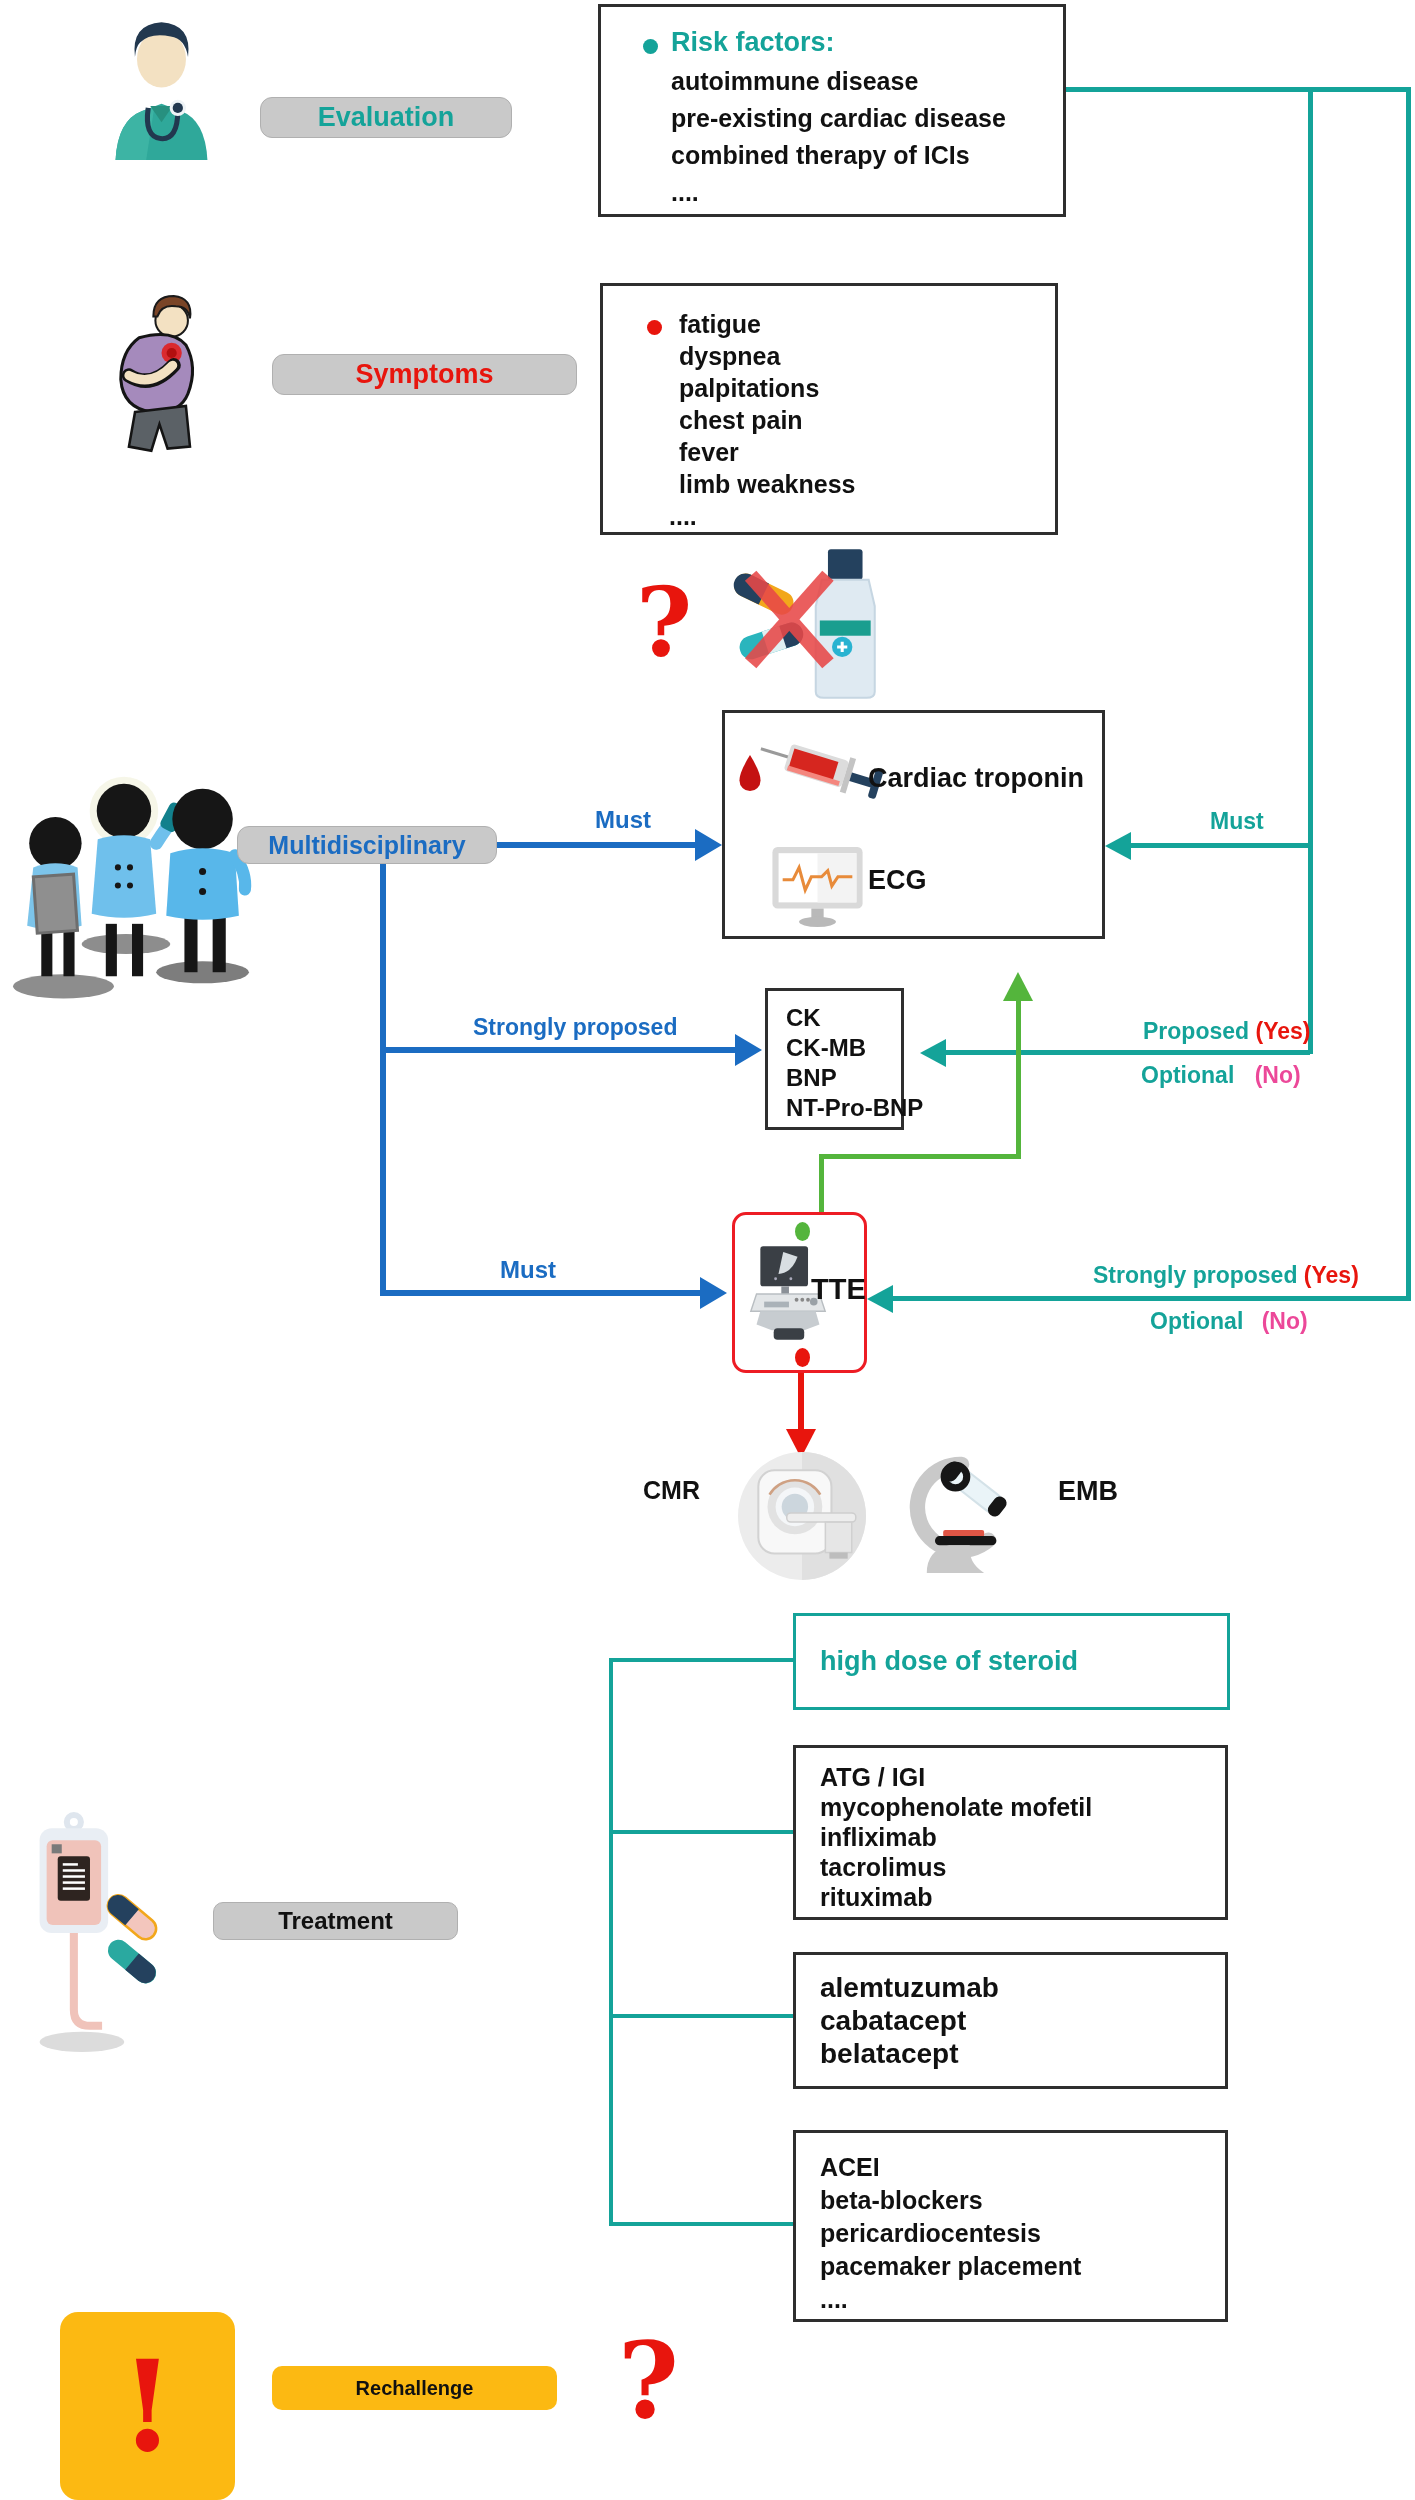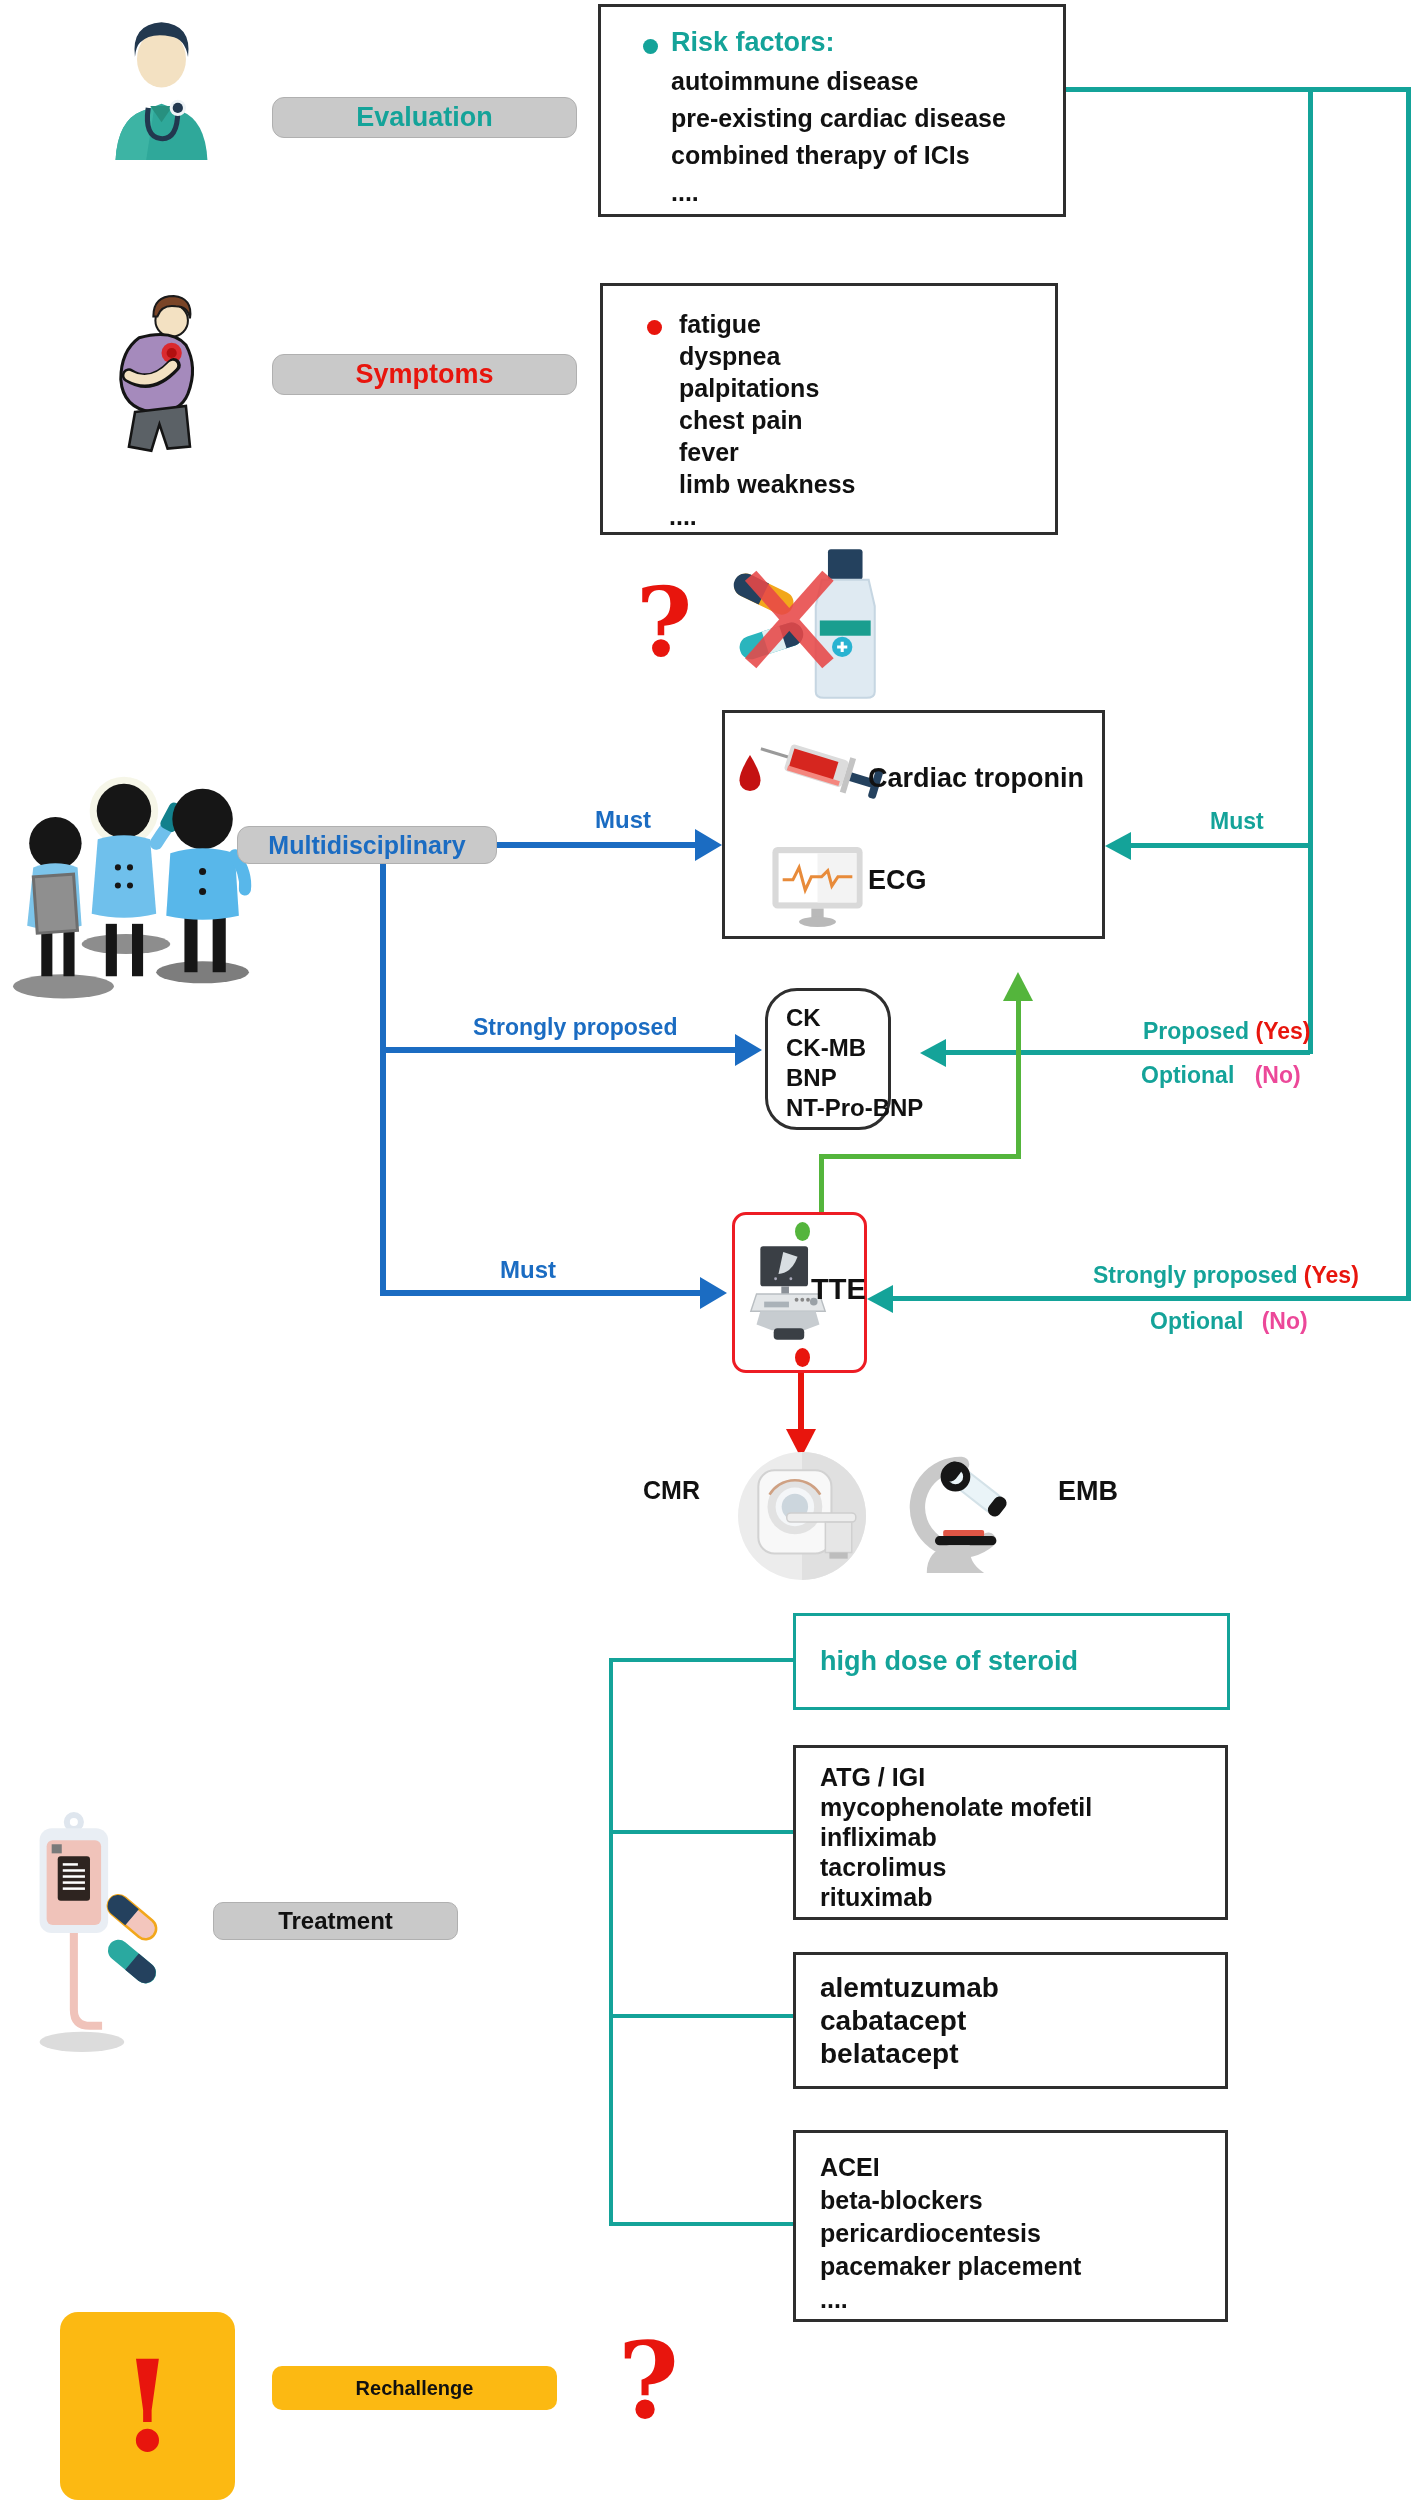--- a/index.html
+++ b/index.html
@@ -29,21 +29,21 @@
   <svg class="abs" style="left:103px;top:12px;width:118px;height:148px;" viewBox="0 0 115 145">
     <path d="M12,145 Q14,106 38,97 L57,90 76,97 Q100,106 102,145 Z" fill="#2fa89a"></path>
     <path d="M12,145 Q14,106 38,97 L50,93 42,145 Z" fill="#3db4a4"></path>
     <ellipse cx="57" cy="46" rx="24" ry="28" fill="#f3e1c2"></ellipse>
     <path d="M31,44 Q27,12 57,10 Q87,12 83,44 Q80,26 66,24 Q46,20 36,30 Q32,34 31,44 Z" fill="#22384f"></path>
     <path d="M46,92 L57,108 68,92 Z" fill="#27907f"></path>
     <path d="M44,94 q-4,28 12,30 q17,2 17,-28" stroke="#22384f" stroke-width="5" fill="none"></path>
     <circle cx="73" cy="94" r="8" fill="#eef3f6"></circle>
       <circle cx="73" cy="94" r="5" fill="#22384f"></circle>
   </svg>
-  <div class="pill" style="left:272px;top:97px;width:305px;height:41px;">
+  <div class="pill" style="left:260px;top:97px;width:252px;height:41px;">
     <span class="teal" style="font-size:27px;">Evaluation</span>
   </div>
   <div class="box" style="left:598px;top:4px;width:468px;height:213px;">
     <span class="dot bg-teal" style="left:42px;top:32px;width:15px;height:15px;"></span>
     <div class="abs teal" style="left:70px;top:20px;font-size:27px;">Risk factors:</div>
     <div class="abs items" style="left:70px;top:56px;font-size:25px;line-height:37px;">
       <div>autoimmune disease</div>
       <div>pre-existing cardiac disease</div>
       <div>combined therapy of ICIs</div>
       <div>....</div>
@@ -168,21 +168,21 @@
   </div>
 
   <div class="line bg-teal" style="left:1131px;top:843px;width:178px;height:5px;"></div>
   <div class="tri tri-left-teal" style="left:1105px;top:832px;"></div>
   <div class="abs teal" style="left:1210px;top:808px;font-size:23px;">Must</div>
 
   <div class="line bg-blue" style="left:383px;top:1047px;width:352px;height:6px;"></div>
   <div class="tri tri-right-blue" style="left:735px;top:1034px;"></div>
   <div class="abs blue" style="left:473px;top:1014px;font-size:23px;">Strongly proposed</div>
 
-  <div class="box" style="left:765px;top:988px;width:126px;height:142px;border-radius:32px;">
+  <div class="box" style="left:765px;top:988px;width:139px;height:142px;">
     <div class="abs items" style="left:18px;top:12px;font-size:24px;line-height:30px;">
       <div>CK</div>
       <div>CK-MB</div>
       <div>BNP</div>
       <div>NT-Pro-BNP</div>
     </div>
   </div>
 
   <div class="line bg-teal" style="left:946px;top:1050px;width:364px;height:5px;"></div>
   <div class="tri tri-left-teal" style="left:920px;top:1039px;"></div>

